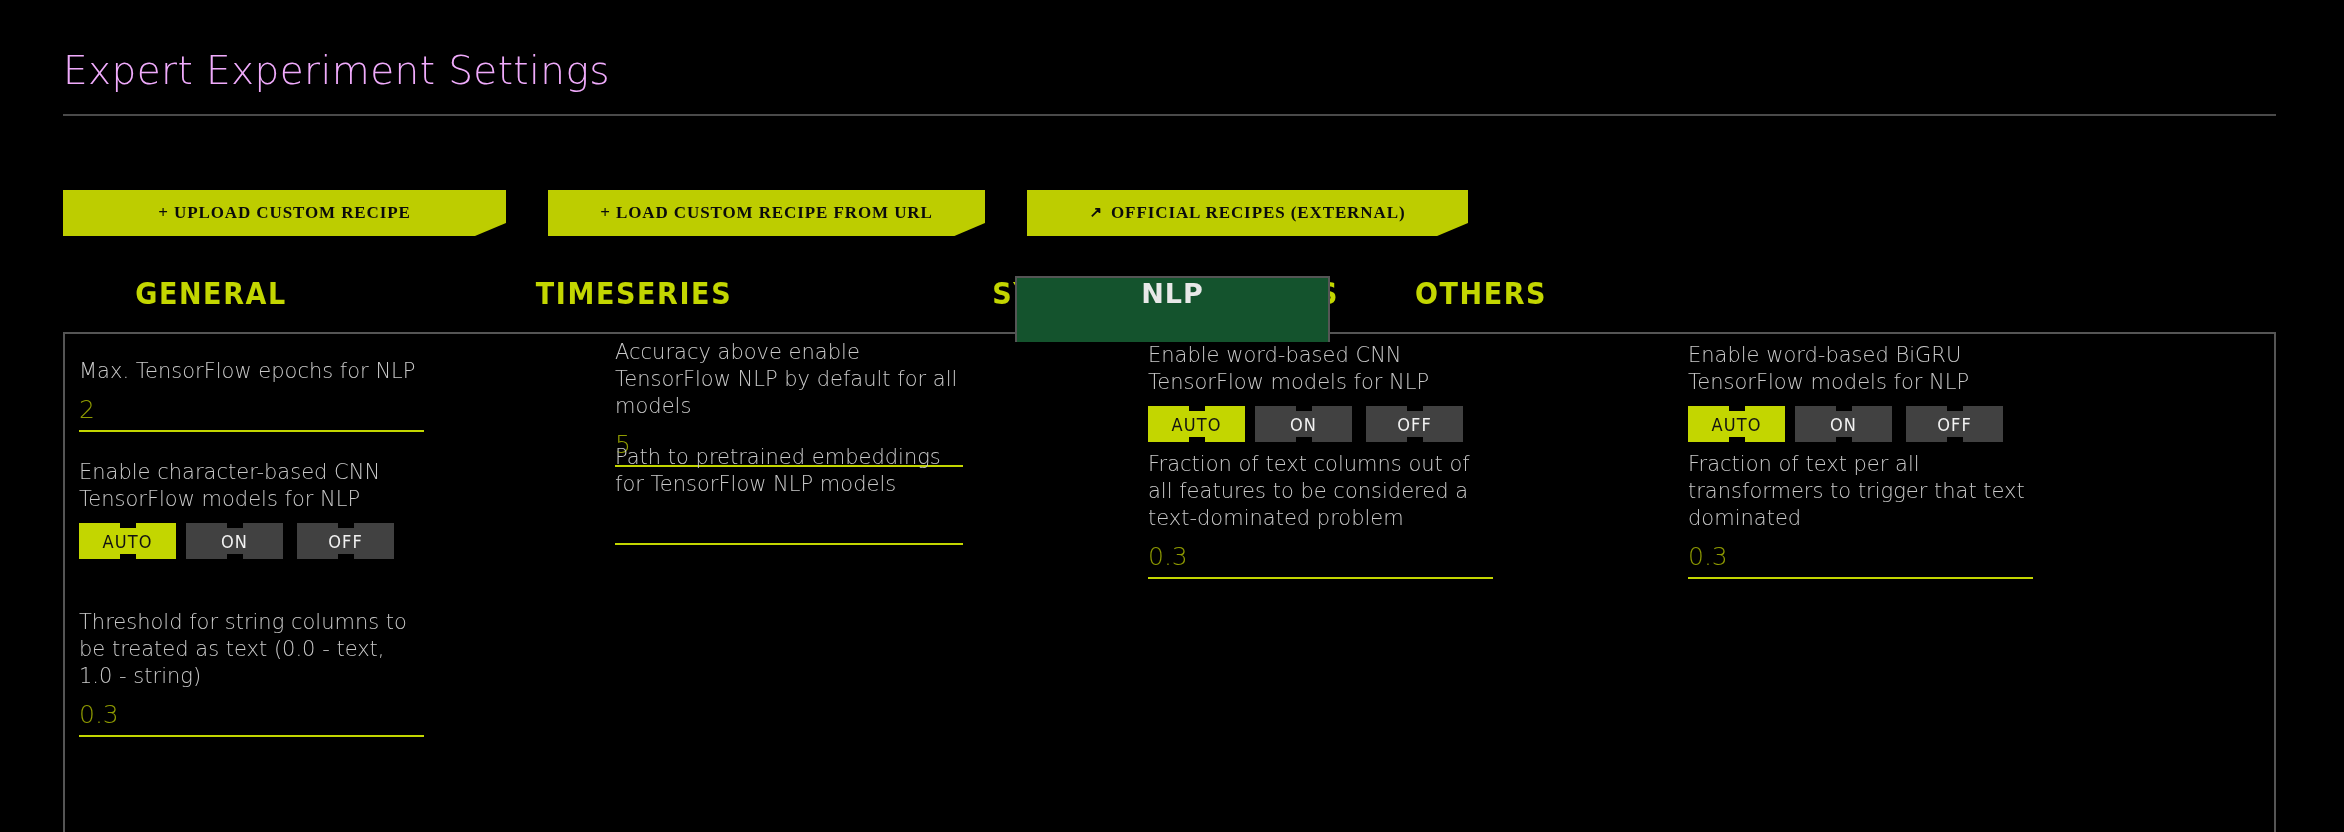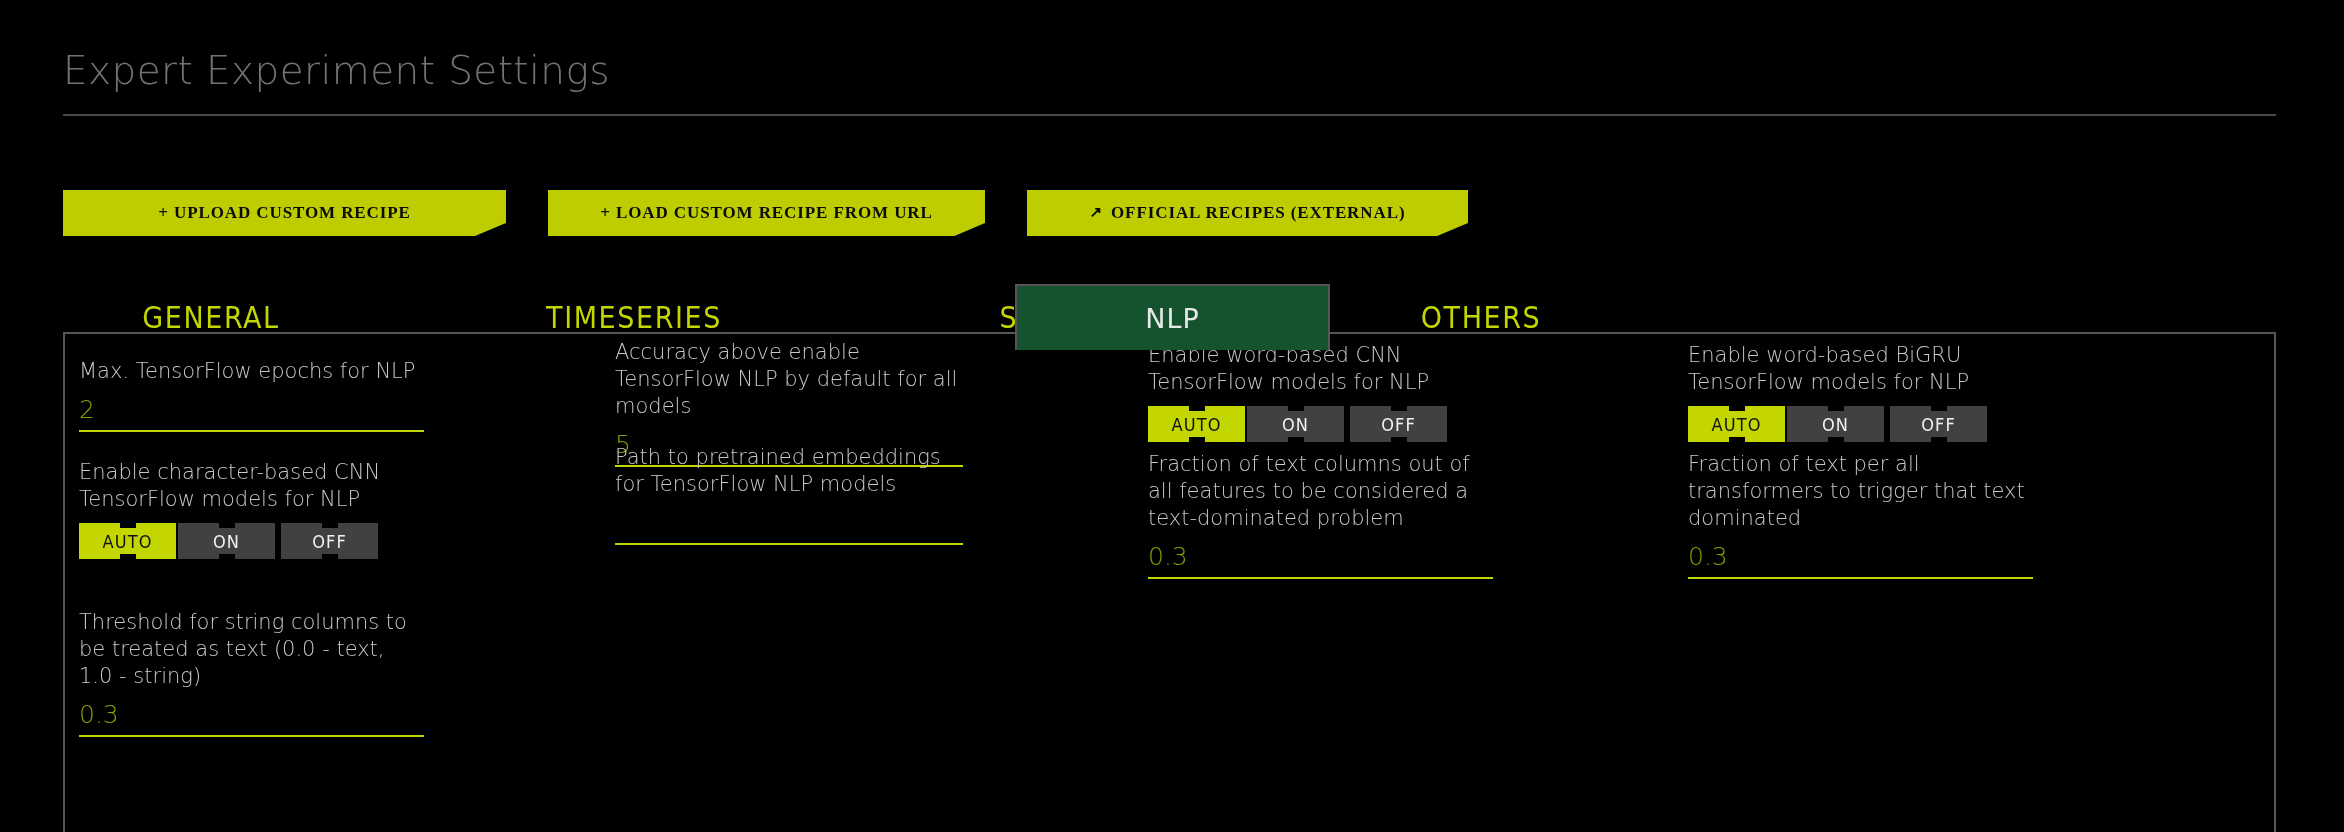--- a/index.html
+++ b/index.html
@@ -20,21 +20,21 @@
 
   
   .page-title {
     position: absolute;
     left: 63px;
     top: 48px;
     font-family: "DejaVu Sans", sans-serif;
     font-size: 39px;
     font-weight: 300;
     letter-spacing: 0.4px;
-    color: #737373;
+    color: #f0abfc;
     white-space: nowrap;
   }
   .title-rule {
     position: absolute;
     left: 63px;
     top: 114px;
     width: 2213px;
     height: 2px;
     background: #4a4a4a;
   }
@@ -79,28 +79,28 @@
   
   .tabbar {
     position: absolute;
     left: 63px;
     top: 268px;
     width: 2213px;
     height: 66px;
   }
   .tab {
     position: absolute;
-    top: 16px;
+    top: 8px;
     height: 66px;
     display: flex;
-    align-items: center;
+    align-items: flex-start;
     justify-content: center;
     font-family: "DejaVu Sans Condensed", "DejaVu Sans", sans-serif;
     font-size: 30px;
-    font-weight: normal;
+    font-weight: bold;
     letter-spacing: 1.6px;
     color: #c3d600;
     cursor: pointer;
     white-space: nowrap;
   }
   .tab.active {
     color: #e8e8e8;
     font-family: "DejaVu Sans", sans-serif;
     font-size: 27px;
     letter-spacing: 1px;
@@ -171,21 +171,21 @@
   .input-underline {
     height: 2px;
     background: #c3d600;
     margin-top: 3px;
   }
 
   
   .toggle {
     display: flex;
     margin-top: 10px;
-    gap: 2px;
+    gap: 10px;
   }
   .toggle-seg {
     position: relative;
     height: 36px;
     display: flex;
     align-items: center;
     justify-content: center;
     font-family: "DejaVu Sans Condensed", "DejaVu Sans", sans-serif;
     font-size: 18px;
     letter-spacing: 1.1px;

